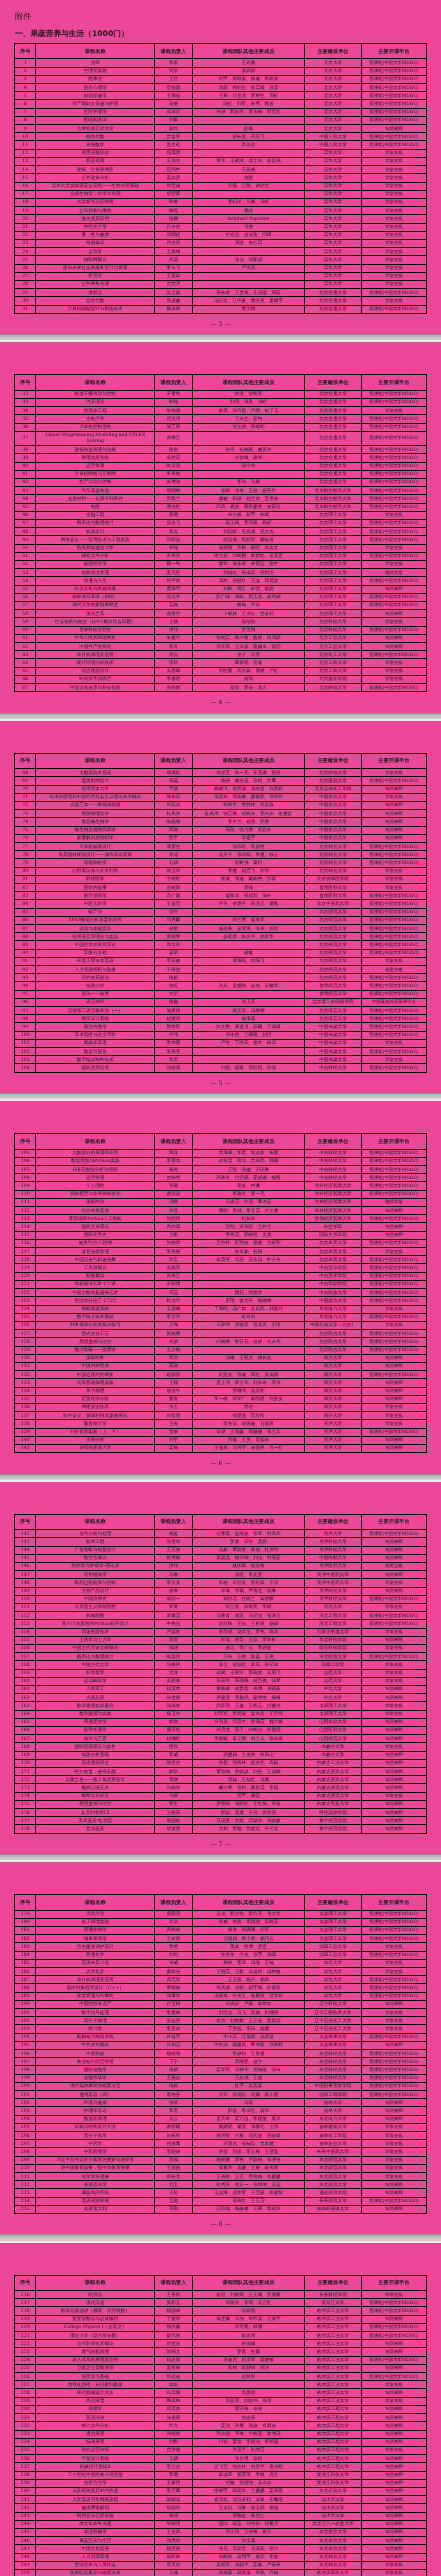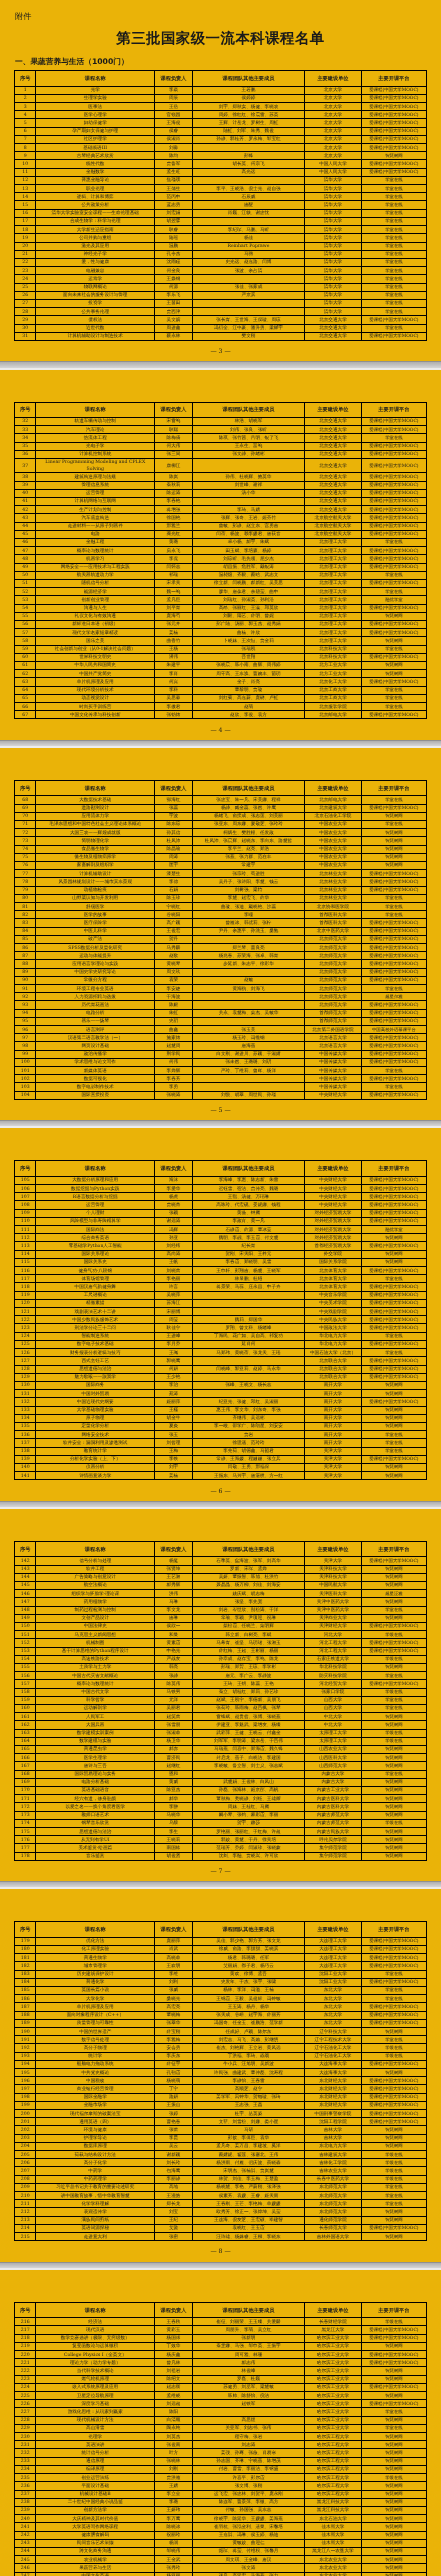--- a/index.html
+++ b/index.html
@@ -1,38 +1,37 @@
 <!DOCTYPE html>
 <html style="font-size:8.2px"><head>
 <meta charset="utf-8">
 <style>
   html,body{margin:0;padding:0;background:#ffffff;}
   body{width:441px;font-family:"DejaVu Serif","Liberation Serif",serif;color:#1a1a1a;}
-  .page{width:441px;box-sizing:border-box;background:#eab308;padding:8.2px 14px 7.2px;min-height:316px;}
+  .page{width:441px;box-sizing:border-box;background:#ec4899;padding:8.2px 14px 7.2px;min-height:316px;}
   .page:not(.first){padding-top:32px;}
   .attachment{font-size:8.2px;margin:3.1px 0 7.2px 1px;}
   .title{text-align:center;font-size:14.4px;font-weight:bold;margin:0 0 8.2px;letter-spacing:0.5px;font-family:"DejaVu Serif","Liberation Serif",serif;}
   .section-title{font-size:7.7px;font-weight:bold;margin:0 0 3.6px 1px;font-family:"DejaVu Sans","Liberation Sans",sans-serif;}
   table.courses{width:100%;border-collapse:collapse;table-layout:fixed;}
   .courses th,.courses td{border:0.5px solid #000;text-align:center;vertical-align:middle;overflow:hidden;}
   .courses th{font-family:"DejaVu Sans","Liberation Sans",sans-serif;font-weight:bold;font-size:5.2px;height:12.4px;padding:1px;}
   .courses td{font-size:4.6px;line-height:6.2px;height:6.2px;padding:0.5px 1px;white-space:nowrap;}
   .courses td.c-name{white-space:normal;}
   .courses td.c-plat{font-size:4.4px;}
   .page-num{text-align:center;font-size:6.2px;margin:6.2px 0 0;}
   .page-break{height:5.2px;background:linear-gradient(#aeaeae,#d6d6d6);border-top:0.5px solid #8f8f8f;border-bottom:2.1px solid #ececec;}
 </style>
 </head>
 <body>
 
 <div id="doc">
   <section class="page first">
     <div class="doc-header">
       <div class="attachment">附件</div>
-      <h1 class="title">第三批国家级一流本科课程名单</h1>
       <h2 class="section-title">一、果蔬营养与生活（1000门）</h2>
     </div>
     <table class="courses">
       <colgroup>
         <col style="width:5.2%">
           <col style="width:28.8%">
           <col style="width:9.2%">
         <col style="width:27.2%">
           <col style="width:13.8%">
           <col style="width:15.8%">

